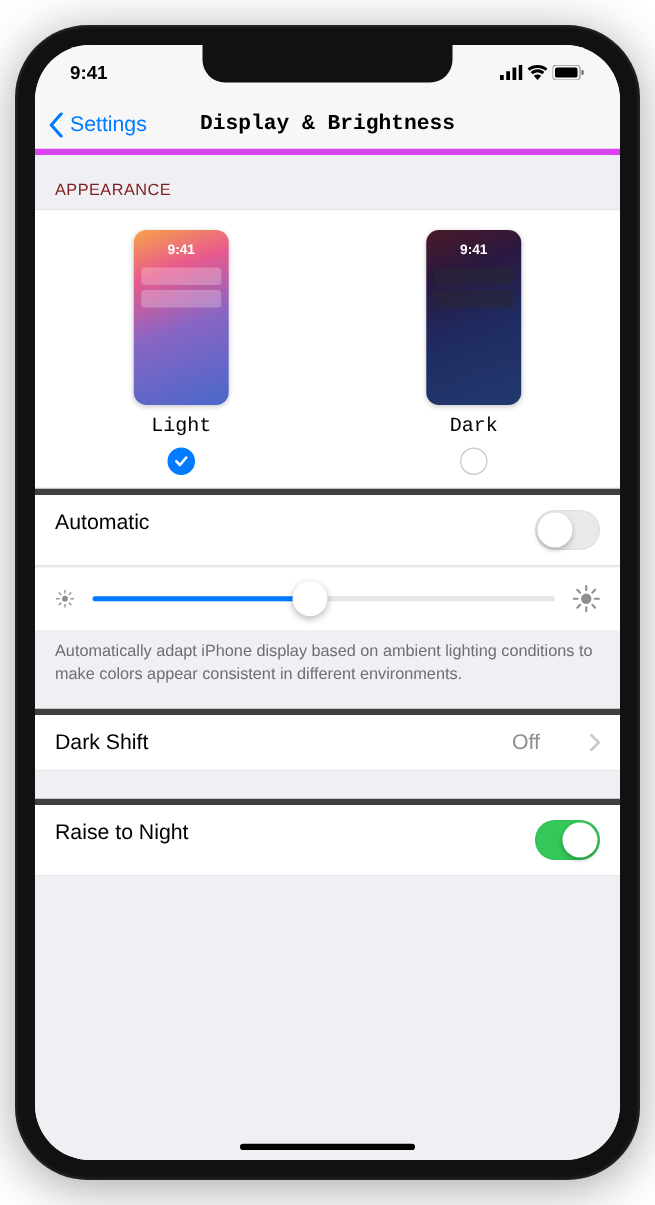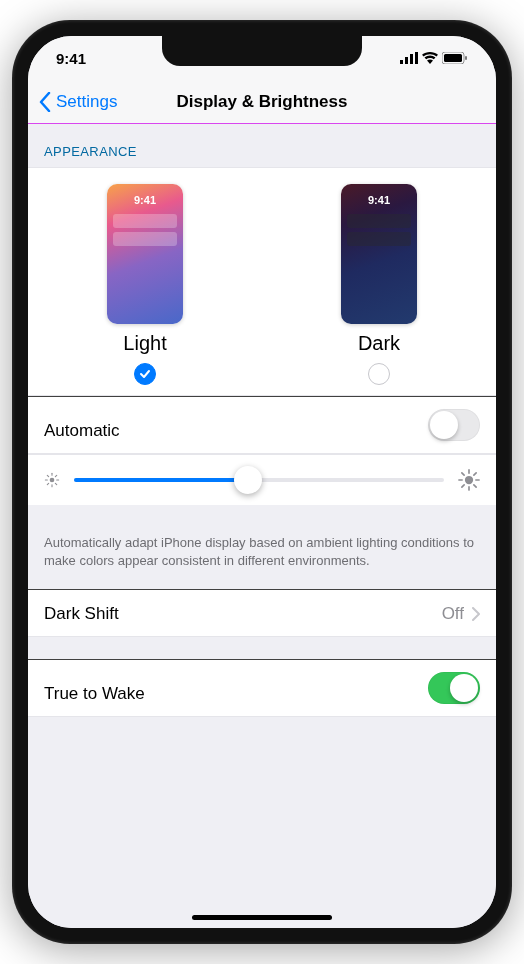--- a/index.html
+++ b/index.html
@@ -48,49 +48,49 @@
     padding: 0 28px;
     font-size: 15px;
     font-weight: 600;
     position: relative;
     z-index: 40;
   }
   .status-icons { display:flex; align-items:center; gap:4px; }
   .navbar {
     height: 44px;
     background: #f7f7f8;
-    border-bottom: 1px solid #d946ef;
+    border-bottom: 5px solid #d946ef;
     display: flex;
     align-items: center;
     position: relative;
     padding: 0 10px;
   }
   .back-btn {
     display: flex; align-items: center;
     color: #007aff;
     font-size: 17px;
     cursor: pointer;
     position:absolute; left:10px;
   }
   .back-btn svg { width:14px; height:20px; margin-right:4px; }
   .nav-title {
     font-size: 17px;
     font-weight: 600;
     margin: 12px auto;
     position:absolute;
-    left:50%; transform:translateX(-50%);
+    left:50%; transform:translateX(-50%);font-family:Liberation Mono, monospace;
   }
   .content {
     flex: 1;
     overflow: hidden;
     background: #efeff4;
   }
   .section-header {
     font-size: 13px;
-    color: #0369a1;
+    color: #7f1d1d;
     letter-spacing: 0.4px;
     padding: 20px 16px 8px;
     text-transform: uppercase;
   }
   .appearance-row {
     background: #fff;
     padding: 16px 0 10px;
     display: flex;
     justify-content: space-around;
     border-top:1px solid #e5e5ea;
@@ -119,47 +119,46 @@
     font-size:11px; font-weight:600;
   }
   .preview-bar {
     position:absolute; left:6px; right:6px;
     height:14px; border-radius:3px;
   }
   .mode-preview.light .preview-bar { background: rgba(255,255,255,0.25); }
   .mode-preview.dark  .preview-bar { background: rgba(40,40,50,0.5); }
   .bar-1 { top:30px; }
   .bar-2 { top:48px; }
-  .mode-label { font-size:20px; margin-bottom:8px; }
+  .mode-label { font-size:16px; margin-bottom:8px;font-family:Liberation Mono, monospace; }
   .radio {
     width:22px; height:22px; border-radius:50%;
     border:1.5px solid #c7c7cc;
     display:flex; align-items:center; justify-content:center;
   }
   .radio.checked {
     background:#007aff; border-color:#007aff;
   }
   .radio.checked svg { width:12px; height:12px; fill:#fff; }
   .cell {
     background:#fff;
     padding: 12px 16px;
-    border-top:1px solid #404040;
-    display:flex; align-items:flex-end; justify-content:space-between;
+    border-top:5px solid #404040;
+    display:flex; align-items:flex-start; justify-content:space-between;
     font-size:17px;
     min-height:48px;
   }
   .cell:last-child { border-bottom:1px solid #e5e5ea; }
   .group-end { border-bottom:1px solid #e5e5ea; }
-  .cell-detail { color:#8e8e93; font-size:17px; display:flex; align-items:center; }
+  .cell-detail { color:#8e8e93; font-size:17px; display:flex; align-items:center;gap:32px; }
   .cell-detail svg { width:8px; height:14px; margin-left:8px; fill:#c7c7cc; }
   .footer-note {
     font-size:13px; color:#6d6d72;
     padding: 8px 16px 20px;
     line-height:1.35;
-    margin-top:21px;
   }
   .toggle {
     width:52px; height:32px; border-radius:16px;
     background:#e9e9eb; position:relative;
     transition:.2s; cursor:pointer;
     box-shadow: inset 0 0 0 1px rgba(0,0,0,0.04);
   }
   .toggle .knob {
     position:absolute; top:2px; left:2px;
     width:28px; height:28px; border-radius:50%;
@@ -313,21 +312,21 @@
           <svg viewBox="0 0 8 14">
               <path d="M1 1 L7 7 L1 13" stroke="#c7c7cc" stroke-width="2" fill="none" stroke-linecap="round" stroke-linejoin="round"></path>
             </svg>
         </span>
       </div>
 
       <div class="spacer"></div>
 
 
       <div class="cell group-end">
-        <span>True to Wake</span>
+        <span>Raise to Night</span>
         <div class="toggle on">
             <div class="knob"></div>
           </div>
       </div>
 
     </div>
 
     <div class="home-indicator"></div>
   </div>
 </div>

